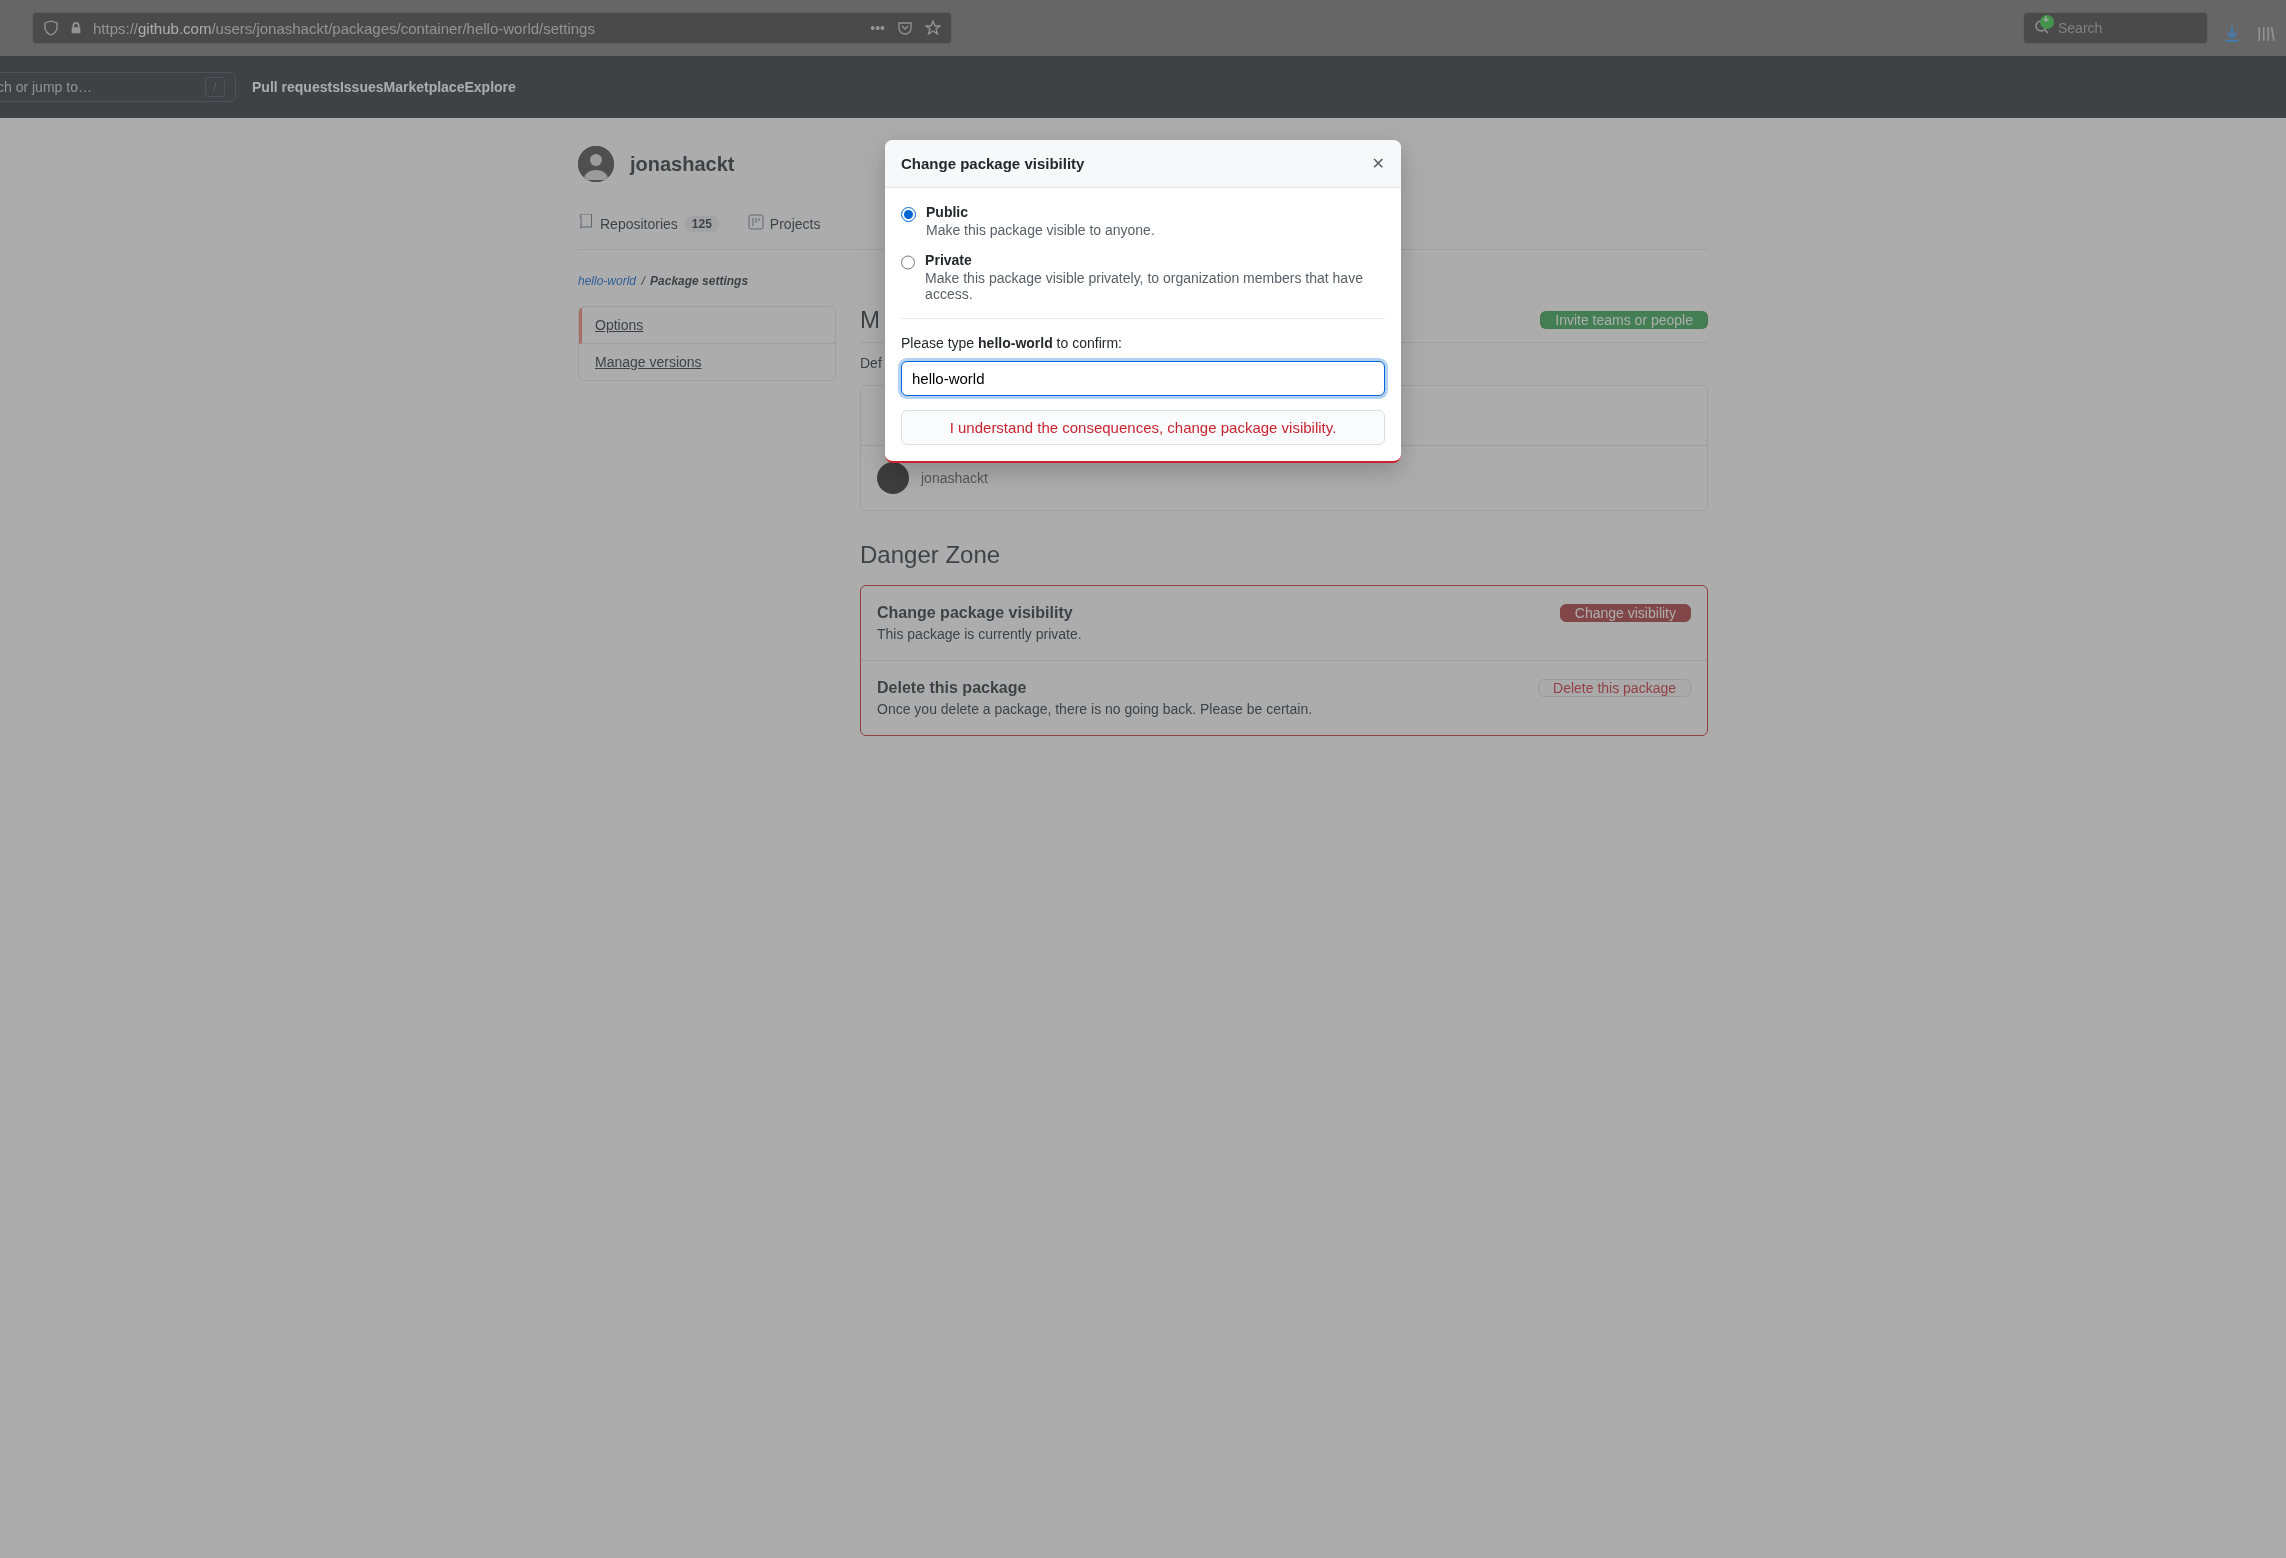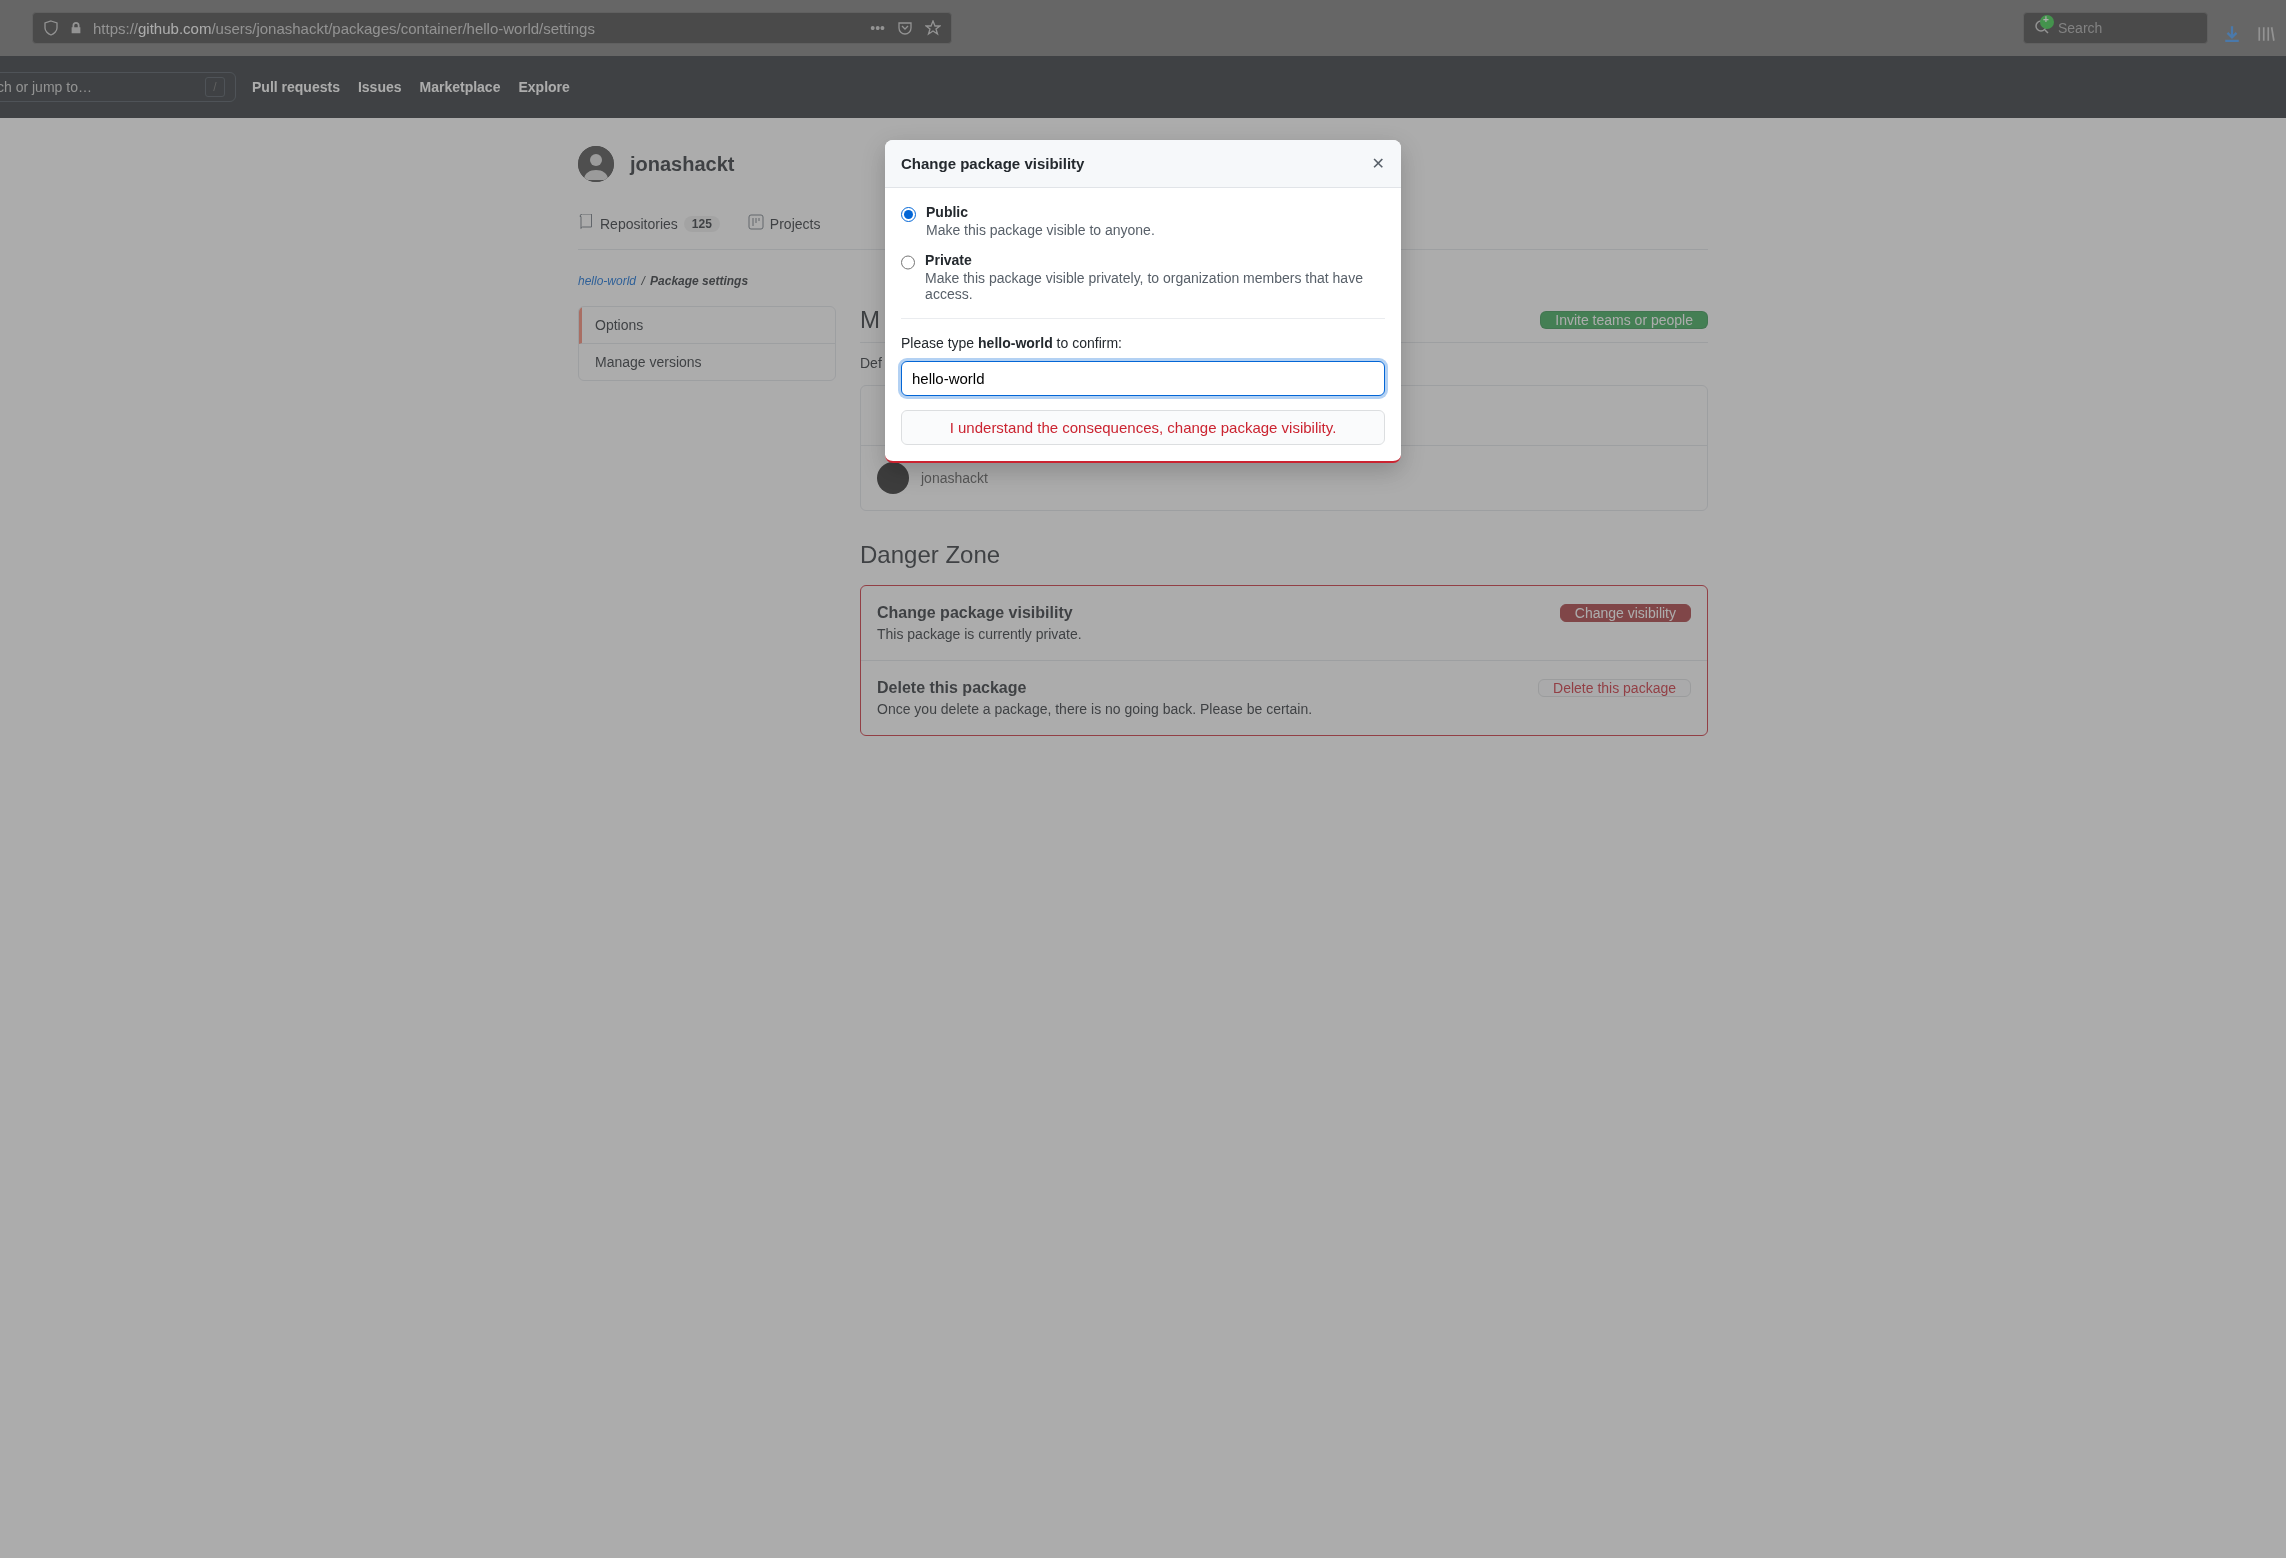--- a/index.html
+++ b/index.html
@@ -80,21 +80,21 @@
       border: 1px solid #444d56;
       border-radius: 3px;
       width: 20px;
       height: 20px;
       display:flex;
       align-items:center;
       justify-content:center;
       font-size:12px;
       color:#666;
     }
-    .gh-nav { display: flex; gap: 18px; }
+    .gh-nav { display: flex; }
     .gh-nav-item { color: #fff; font-weight: 600; font-size: 14px; }
 
     
     .page {
       background: #fff;
       margin-top: 12px;
     }
     .profile-header {
       max-width: 1130px;
       margin: 0 auto;
@@ -127,20 +127,21 @@
     .breadcrumb .sep { color: #24292e; padding: 0 2px;}
     .breadcrumb .current { font-weight: 600; }
 
     .sidebar { width: 258px; flex-shrink: 0; }
     .sidebar-menu { border: 1px solid #e1e4e8; border-radius: 6px; overflow: hidden; }
     .sidebar-item {
       padding: 10px 16px;
       border-bottom: 1px solid #e1e4e8;
       font-size: 14px;
       cursor: pointer;
+      text-decoration: underline;
     }
     .sidebar-item:last-child { border-bottom: none; }
     .sidebar-item.active {
       border-left: 3px solid #f9826c;
       padding-left: 13px;
       font-weight: 400;
     }
 
     .main { flex: 1; }
     .section-header { display: flex; align-items: center; justify-content: space-between; margin-bottom: 8px; }

